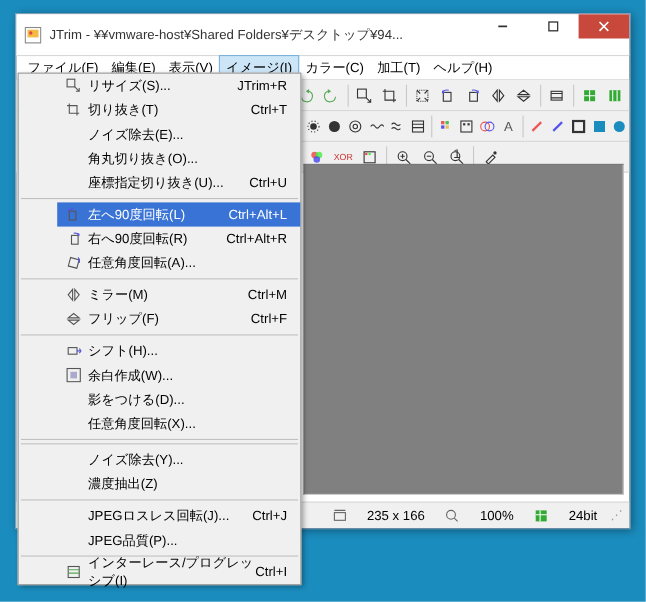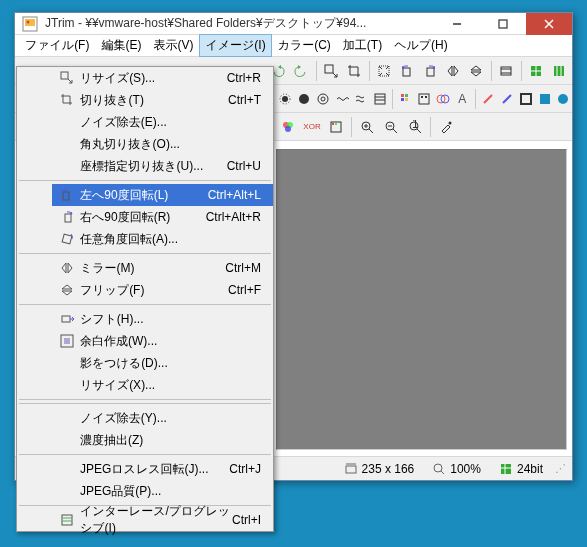--- a/index.html
+++ b/index.html
@@ -1,35 +1,35 @@
 <!DOCTYPE html>
 <html><head>
 <meta charset="utf-8">
 <style>
 *{margin:0;padding:0;box-sizing:border-box;font-family:"MS UI Gothic","Yu Gothic UI",Meiryo,sans-serif;font-size:12px;}
 body{background:#1a8cbd;width:587px;height:547px;overflow:hidden;position:relative;}
 .window{position:absolute;left:14px;top:12px;width:559px;height:469px;background:#fff;box-shadow:2px 2px 8px rgba(0,0,0,.4);border:1px solid #6b8aa8;}
-.titlebar{height:22px;background:#fff;display:flex;align-items:center;border-bottom:1px solid #d8d8d8;}
+.titlebar{height:38px;background:#fff;display:flex;align-items:center;border-bottom:1px solid #d8d8d8;}
 .appicon{width:16px;height:16px;margin:0 7px;}
 .titletext{flex:1;color:#333;}
 .winbtns{display:flex;height:100%;}
 .winbtn{width:46px;height:22px;display:flex;align-items:center;justify-content:center;color:#333;}
 .winbtn.close{background:#c8493c;color:#fff;width:46px;height:22px;}
 .menubar{height:22px;display:flex;align-items:center;padding-left:4px;border-bottom:1px solid #d8d8d8;}
 .menuitem{padding:3px 6px;}
 .menuitem.open{background:#cde6f7;border:1px solid #7bb3db;padding:2px 5px;}
 .toolbars{background:#f0f0f0;}
 .tbrow{height:28px;display:flex;align-items:center;padding-left:4px;border-bottom:1px solid #d8d8d8;gap:2px;}
 .tbrow.r2{padding-left:262px;}
 .tbrow.r3{padding-left:262px;}
 .tbbtn{width:22px;height:22px;display:flex;align-items:center;justify-content:center;color:#555;}
 .sep{width:1px;height:20px;background:#c8c8c8;margin:0 2px;}
 .canvas{position:absolute;left:261px;top:136px;right:5px;bottom:30px;background:#808080;border:1px inset #ccc;}
 .statusbar{position:absolute;bottom:0;left:0;right:0;height:24px;background:#f0f0f0;border-top:1px solid #d8d8d8;display:flex;align-items:center;justify-content:flex-end;padding-right:8px;gap:6px;}
-.stcell{display:flex;align-items:center;gap:4px;padding:0 6px;}
+.stcell{display:flex;align-items:center;gap:18px;padding:0 6px;}
 .dropdown{position:absolute;left:16px;top:66px;width:258px;background:#f0f0f0;border:1px solid #999;box-shadow:2px 2px 5px rgba(0,0,0,.4);}
 .ddrow{height:22px;display:flex;align-items:center;padding-left:5px;margin-left:35px;}
 .ddrow.sel{background:#3873d5;color:#fff;}
 .ddicon{width:20px;height:16px;display:flex;align-items:center;justify-content:center;color:#555;flex:none;}
 .ddrow.sel .ddicon{color:#fff;}
 .ddlabel{flex:1;padding-left:3px;}
 .ddshort{padding-right:12px;}
 .ddsep{height:1px;background:#c0c0c0;margin:3px 2px;}
 svg{display:block;}
 .resizegrip{font-size:11px;color:#999;letter-spacing:-2px;}
@@ -327,21 +327,21 @@
 
 <div class="dropdown" id="dropdown">
     <div class="ddrow">
       <span class="ddicon">
         <svg width="14" height="14">
           <rect x="1" y="1" width="7" height="7" fill="none" stroke="#555"></rect>
           <path d="M8 8 L12 12 M9 12 L12 12 L12 9" stroke="#555" fill="none"></path>
         </svg>
       </span>
       <span class="ddlabel">リサイズ(S)...</span>
-      <span class="ddshort">Ctrl+R</span>
+      <span class="ddshort">JTrim+R</span>
     </div>
     <div class="ddrow">
       <span class="ddicon">
         <svg width="14" height="14">
           <path d="M3 1 L3 10 L12 10 M1 3 L10 3 L10 12" fill="none" stroke="#555"></path>
         </svg>
       </span>
       <span class="ddlabel">切り抜き(T)</span>
       <span class="ddshort">Ctrl+T</span>
     </div>
@@ -433,21 +433,21 @@
       <span class="ddlabel">余白作成(W)...</span>
       <span class="ddshort"></span>
     </div>
     <div class="ddrow">
       <span class="ddicon"></span>
       <span class="ddlabel">影をつける(D)...</span>
       <span class="ddshort"></span>
     </div>
     <div class="ddrow">
       <span class="ddicon"></span>
-      <span class="ddlabel">リサイズ(X)...</span>
+      <span class="ddlabel">任意角度回転(X)...</span>
       <span class="ddshort"></span>
     </div>
     <div class="ddsep"></div>
     <div class="ddsep"></div>
     <div class="ddrow">
       <span class="ddicon"></span>
       <span class="ddlabel">ノイズ除去(Y)...</span>
       <span class="ddshort"></span>
     </div>
     <div class="ddrow">

